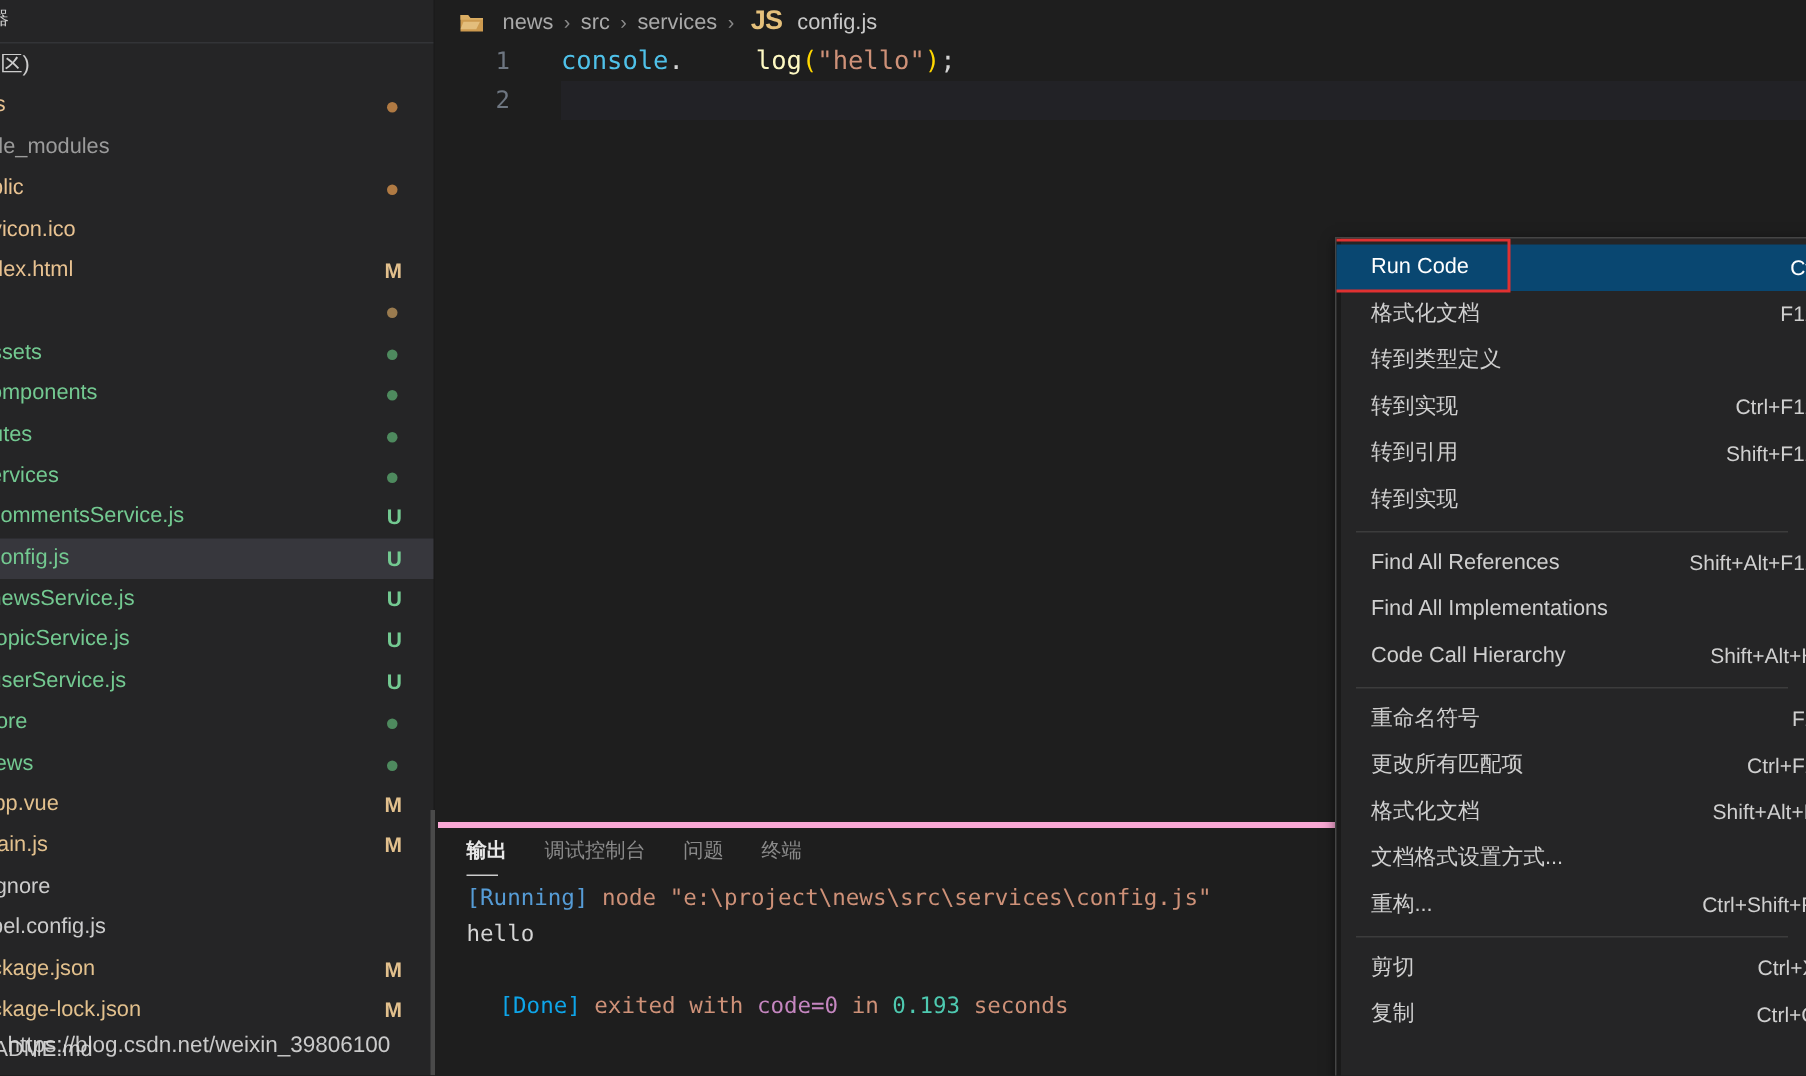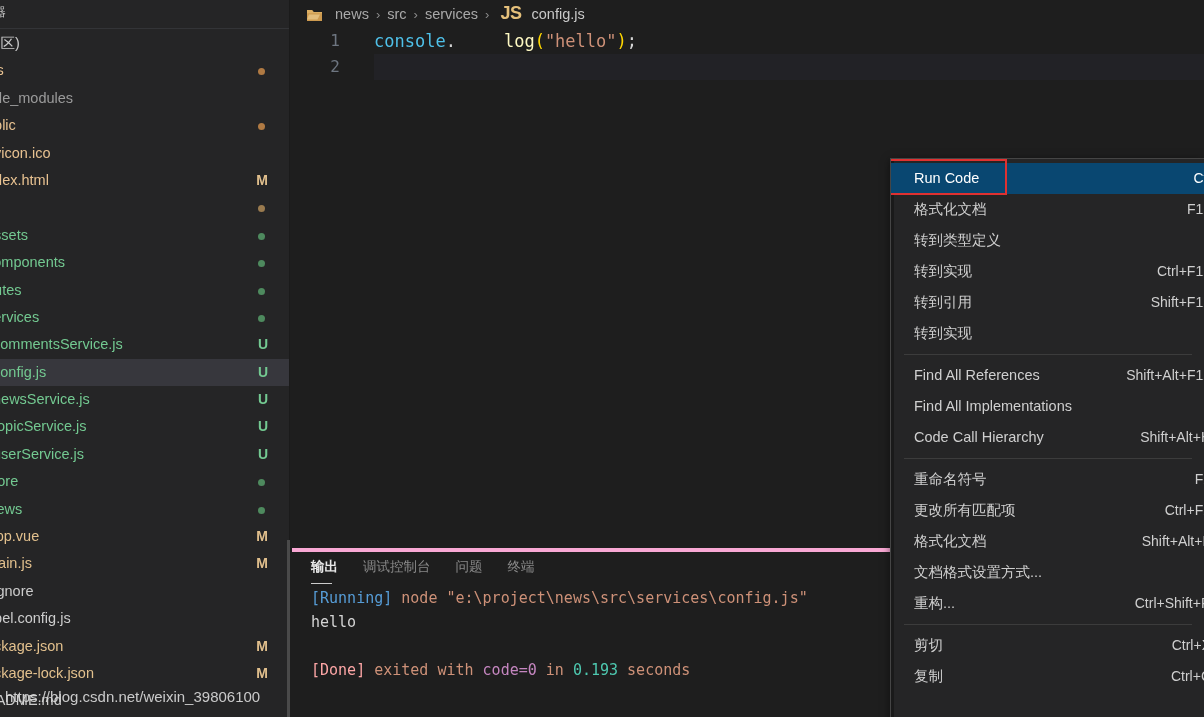--- a/index.html
+++ b/index.html
@@ -118,21 +118,21 @@
   }
   #panel-body{
     position:relative;padding-left:19px;padding-top:2px;
     font-family:"DejaVu Sans Mono","Liberation Mono",monospace;
     font-size:15px;line-height:24px;white-space:pre;
   }
   .o-run{color:#569cd6;}
   .o-node{color:#ce9178;}
   .o-path{color:#ce9178;}
   .o-hello{color:#d4d4d4;}
-  .o-done{color:#fca5a5;}
+  .o-done{color:#0ea5e9;margin-left:22px;}
   .o-txt{color:#ce9178;}
   .o-code{color:#c586c0;}
   .o-num{color:#4ec9b0;}
 
   
   #ctxmenu{
     position:absolute;left:890px;top:158px;width:314px;height:559px;
     background:#252526;
     border:1px solid #454545;border-right:none;
     box-shadow:0 2px 8px rgba(0,0,0,.5);

